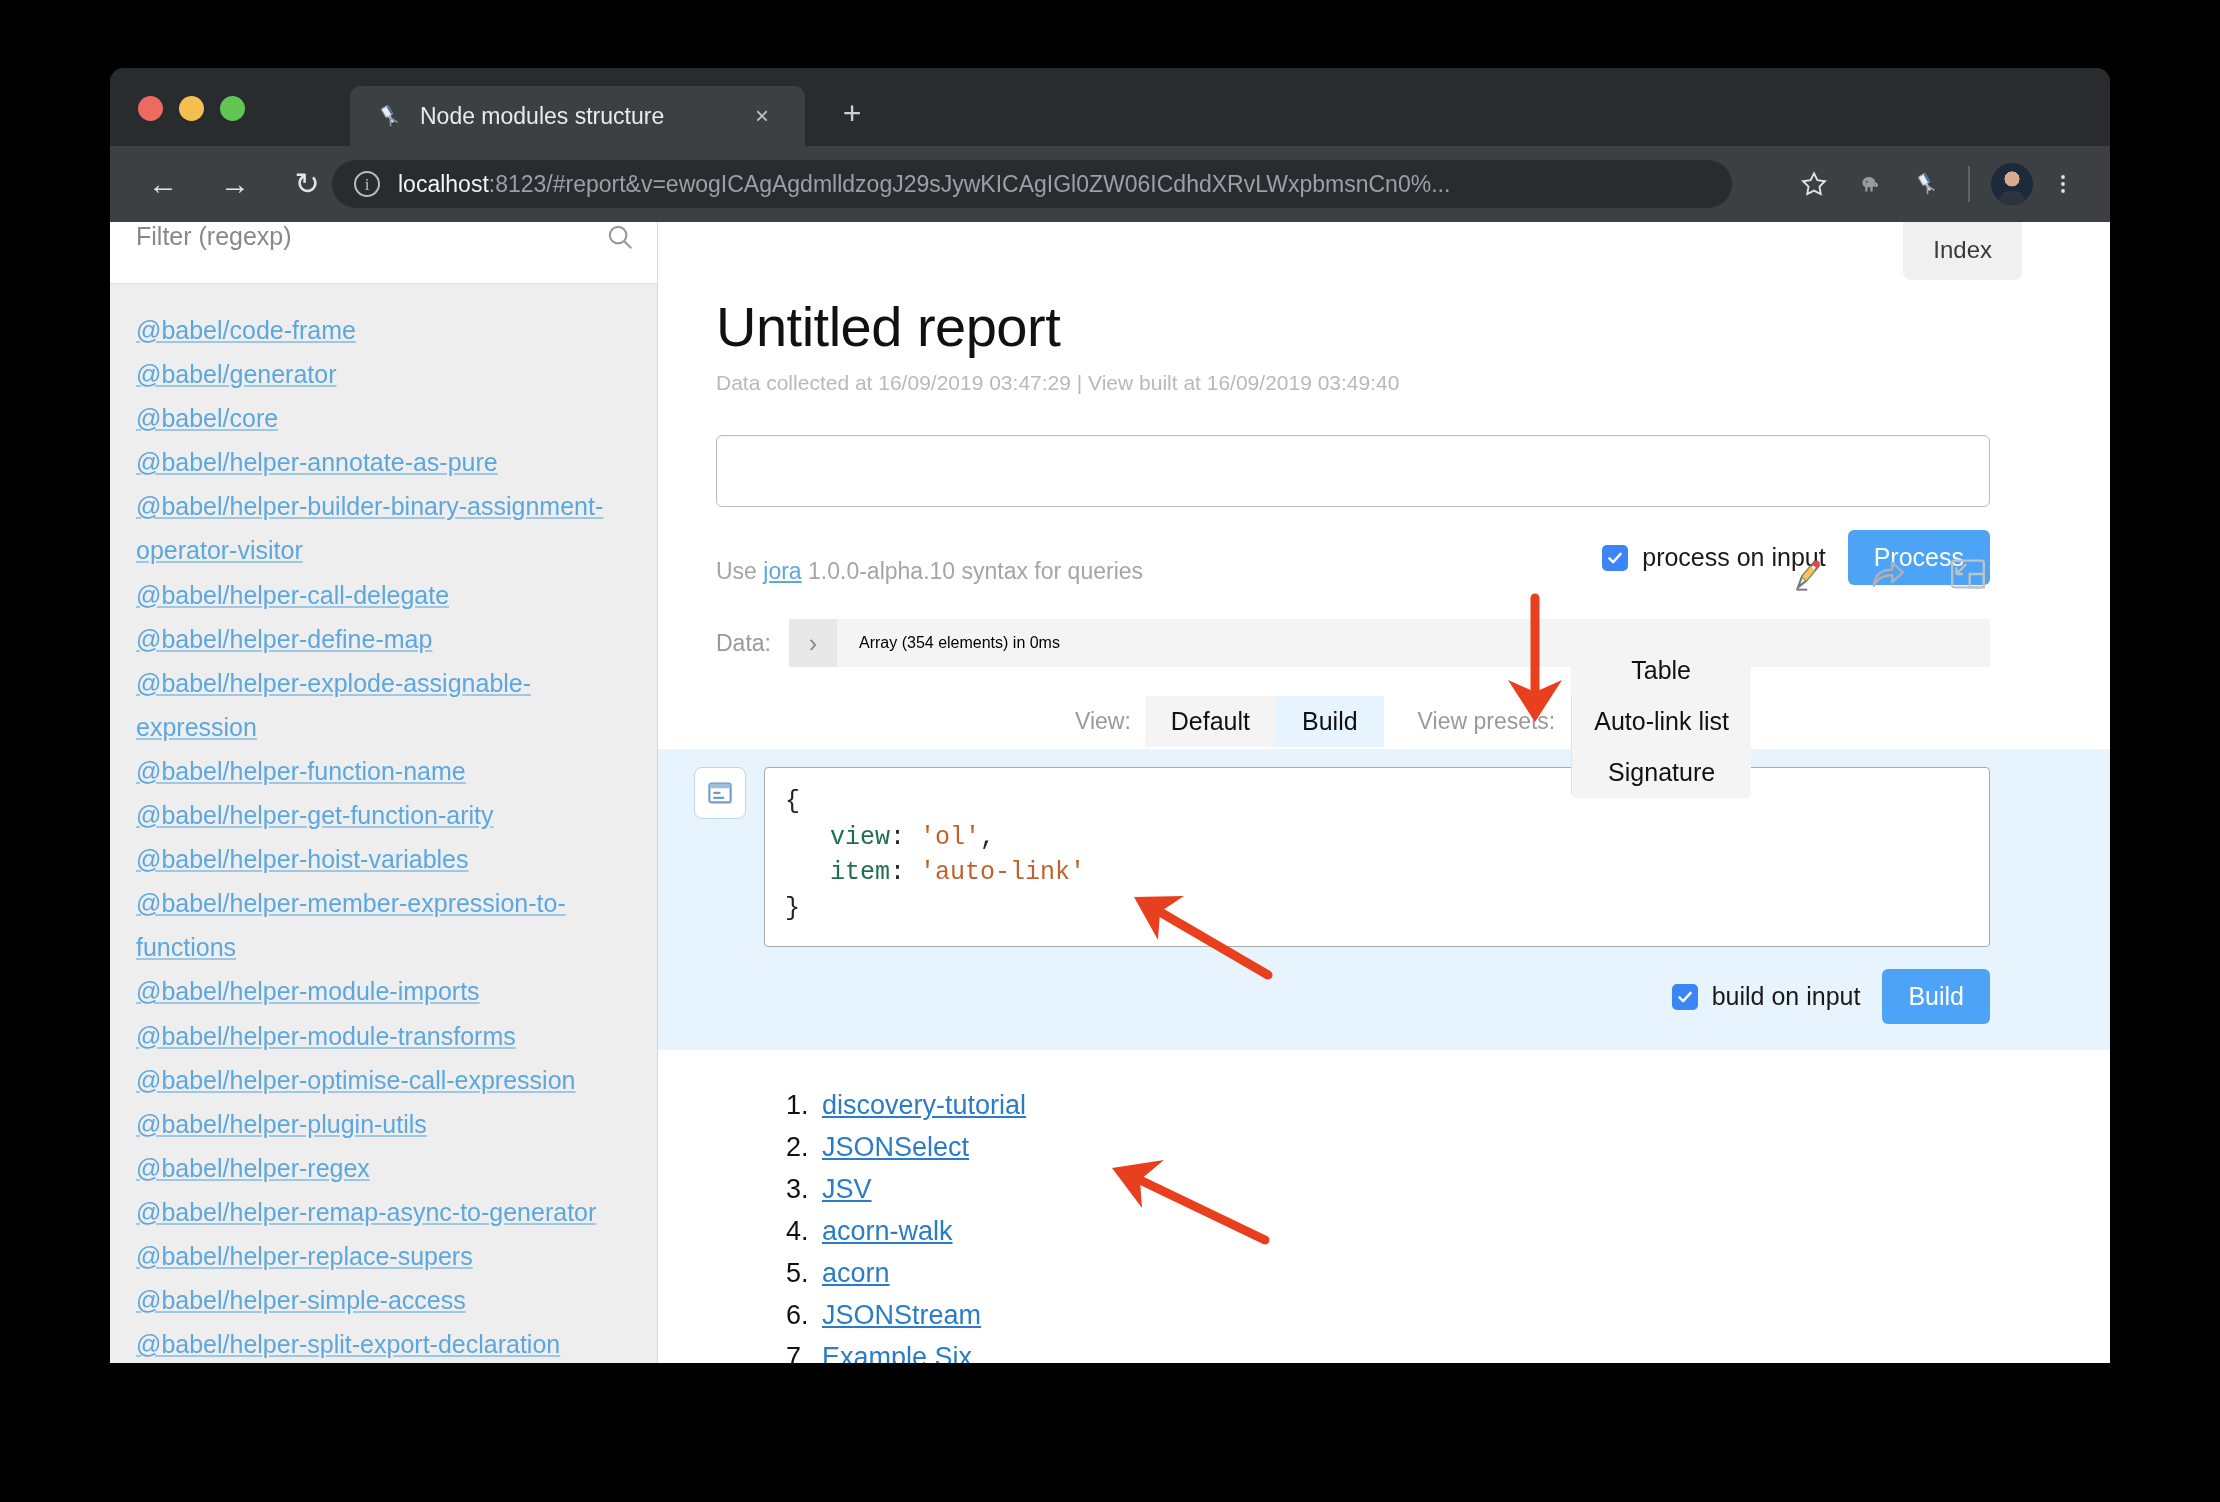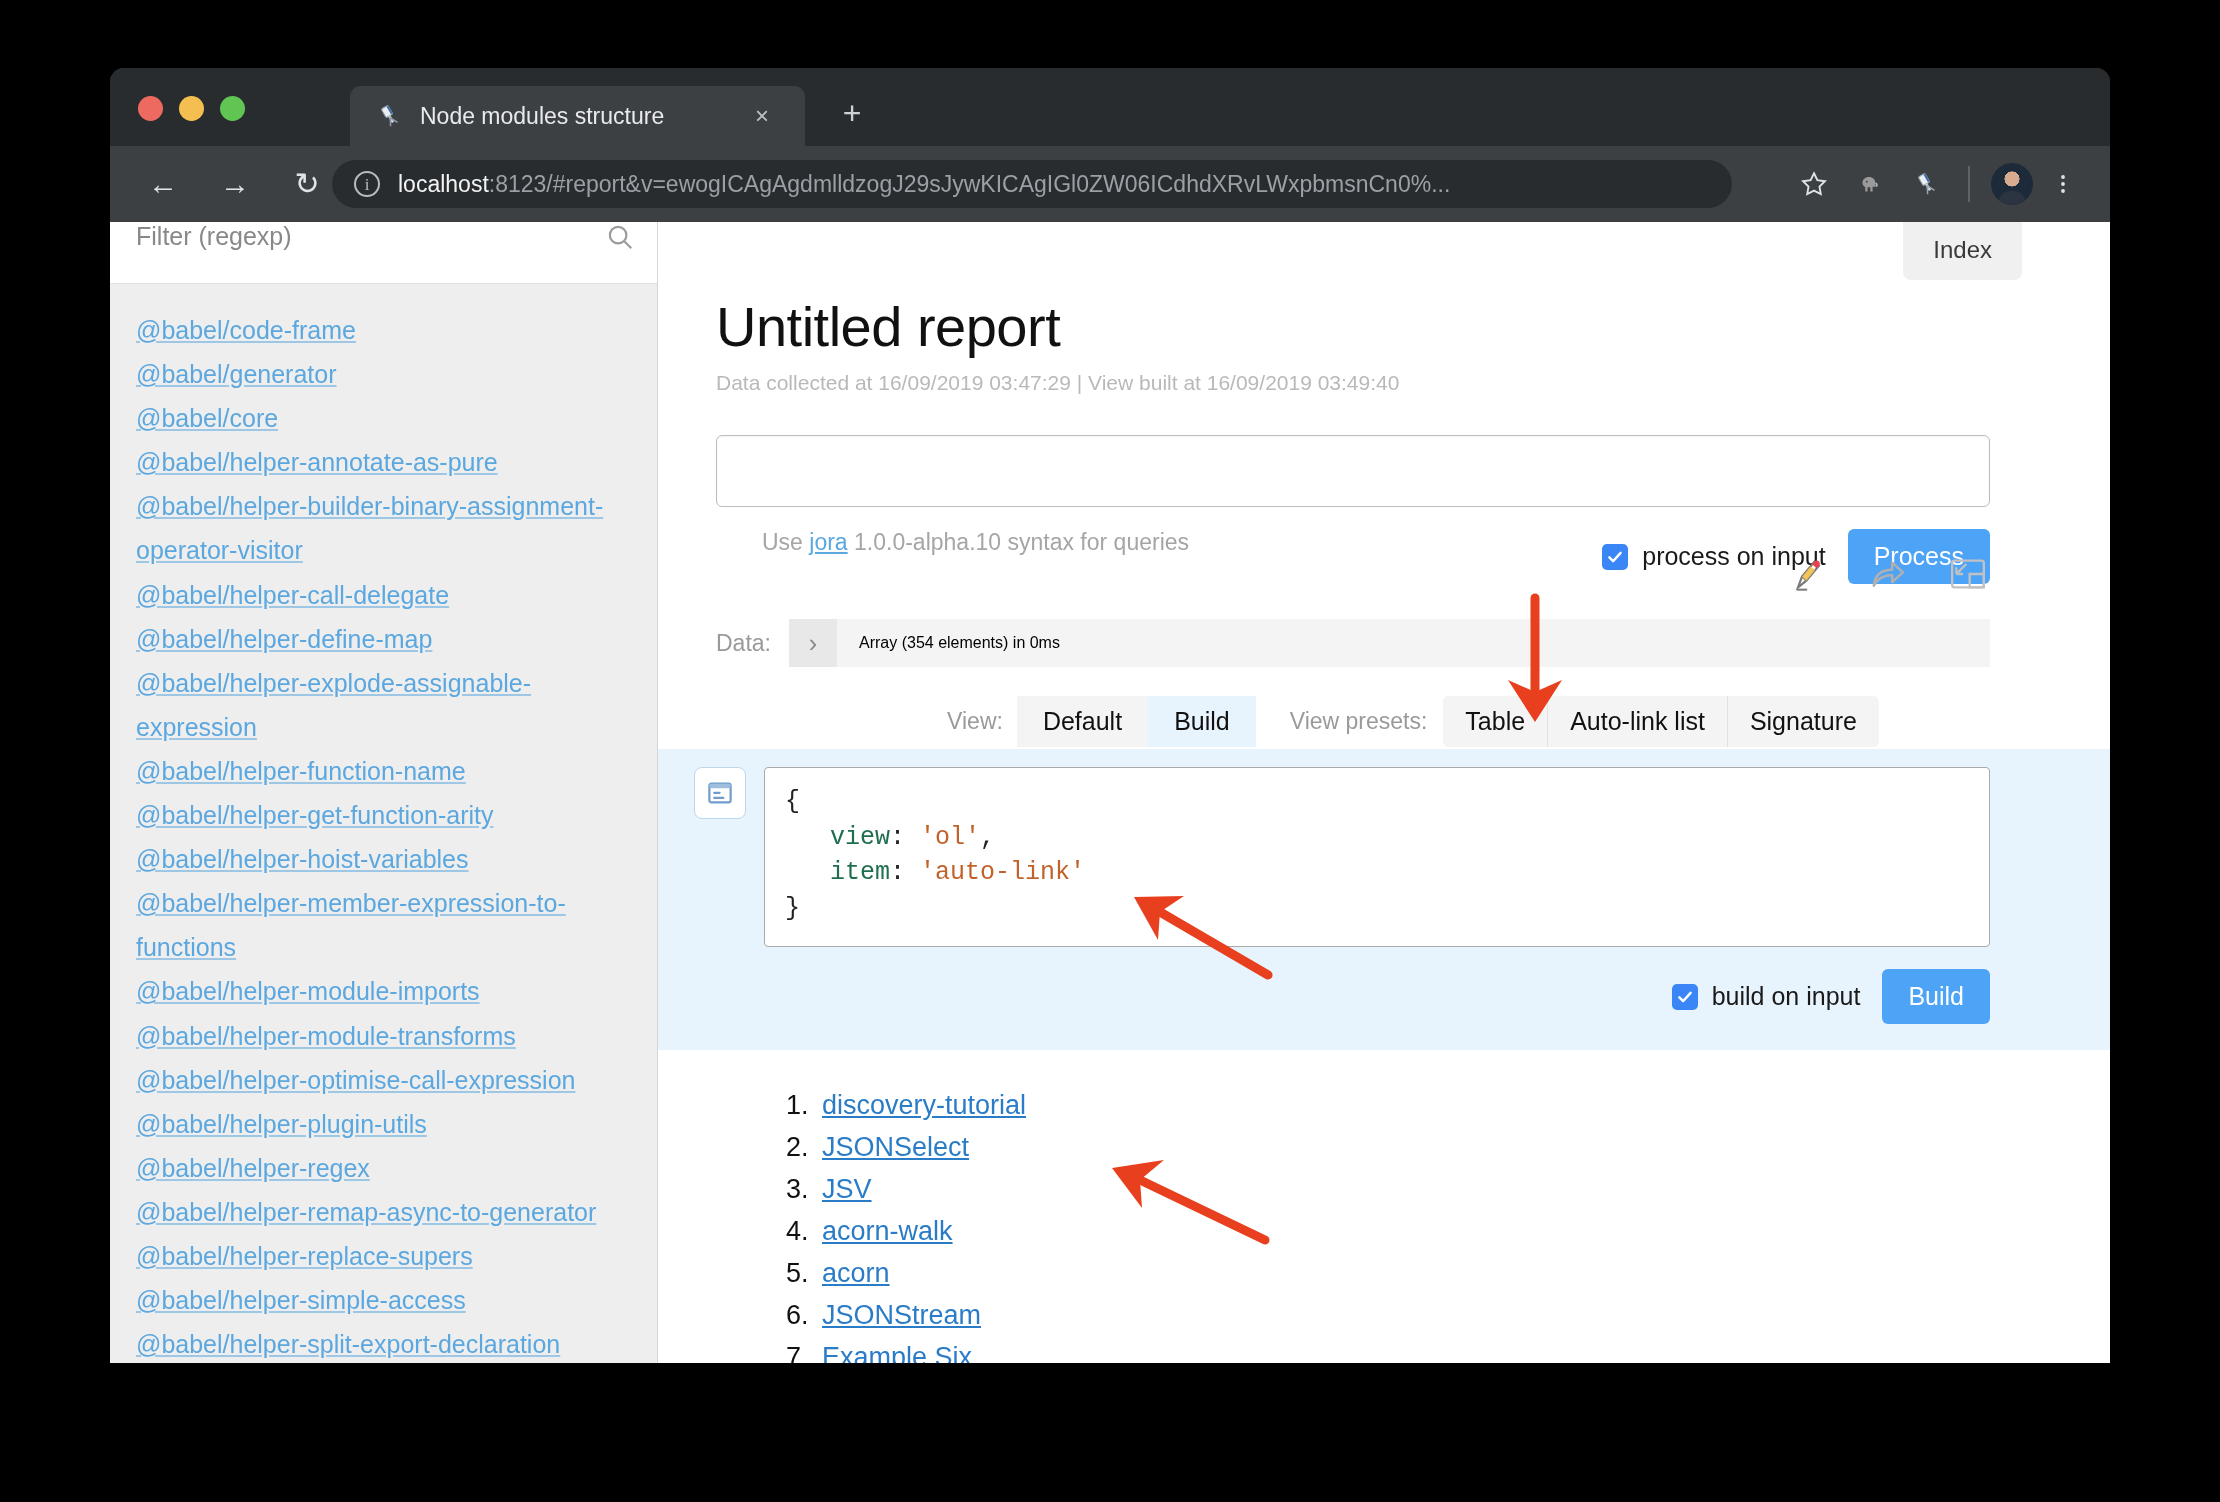--- a/index.html
+++ b/index.html
@@ -191,22 +191,22 @@
   .query-box {
     width: 100%; height: 72px;
     border: 1px solid #bdbdbd; border-radius: 6px;
     background: #fff;
     font-family: "Liberation Sans", sans-serif;
     font-size: 23px; color: #222;
     padding: 0 18px; outline: none;
     box-shadow: inset 0 1px 2px rgba(0,0,0,.05);
   }
   .query-foot {
-    display: flex; align-items: flex-start; justify-content: space-between;
-    margin-top: 22px; height: 56px; margin-left: 46px;
+    display: flex; align-items: flex-end; justify-content: space-between;
+    margin-top: 22px; height: 56px;
   }
   .jora-hint { font-size: 23px; color: #a5a5a5; }
   .jora-hint a { color: #5ba7df; text-decoration: underline; }
   .foot-right { display: flex; align-items: center; gap: 22px; }
   .cb-label { display: flex; align-items: center; gap: 14px; font-size: 25px; color: #1a1a1a; }
   .cb {
     width: 26px; height: 26px; border-radius: 5px; background: #3b86f7;
     display: flex; align-items: center; justify-content: center; flex: none;
   }
   .cb svg { width: 18px; height: 18px; }
@@ -234,21 +234,21 @@
   }
   .view-label { font-size: 23px; color: #9a9a9a; margin-right: 14px; }
   .seg { display: flex; }
   .seg-btn {
     border: none; font-family: "Liberation Sans", sans-serif;
     font-size: 25px; color: #111; background: #f4f4f4;
     padding: 13px 26px; line-height: 1;
   }
   .seg-btn.active-light { background: #e8f4fd; }
   .presets-label { font-size: 23px; color: #9a9a9a; margin: 0 16px 0 34px; }
-  .presets { display: flex; background: #f4f4f4; border-radius: 6px; overflow: hidden; }
+  .presets { display: flex; background: #f4f4f4; border-radius: 6px; overflow: hidden; flex-direction: column; }
   .preset-btn {
     border: none; font-family: "Liberation Sans", sans-serif;
     font-size: 25px; color: #111; background: #f4f4f4;
     padding: 13px 22px; line-height: 1;
   }
   .preset-btn + .preset-btn { border-left: 1px solid #e2e2e2; }
 
   .editor-panel {
     background: #e8f4fd;
     padding: 18px 120px 26px 36px;

